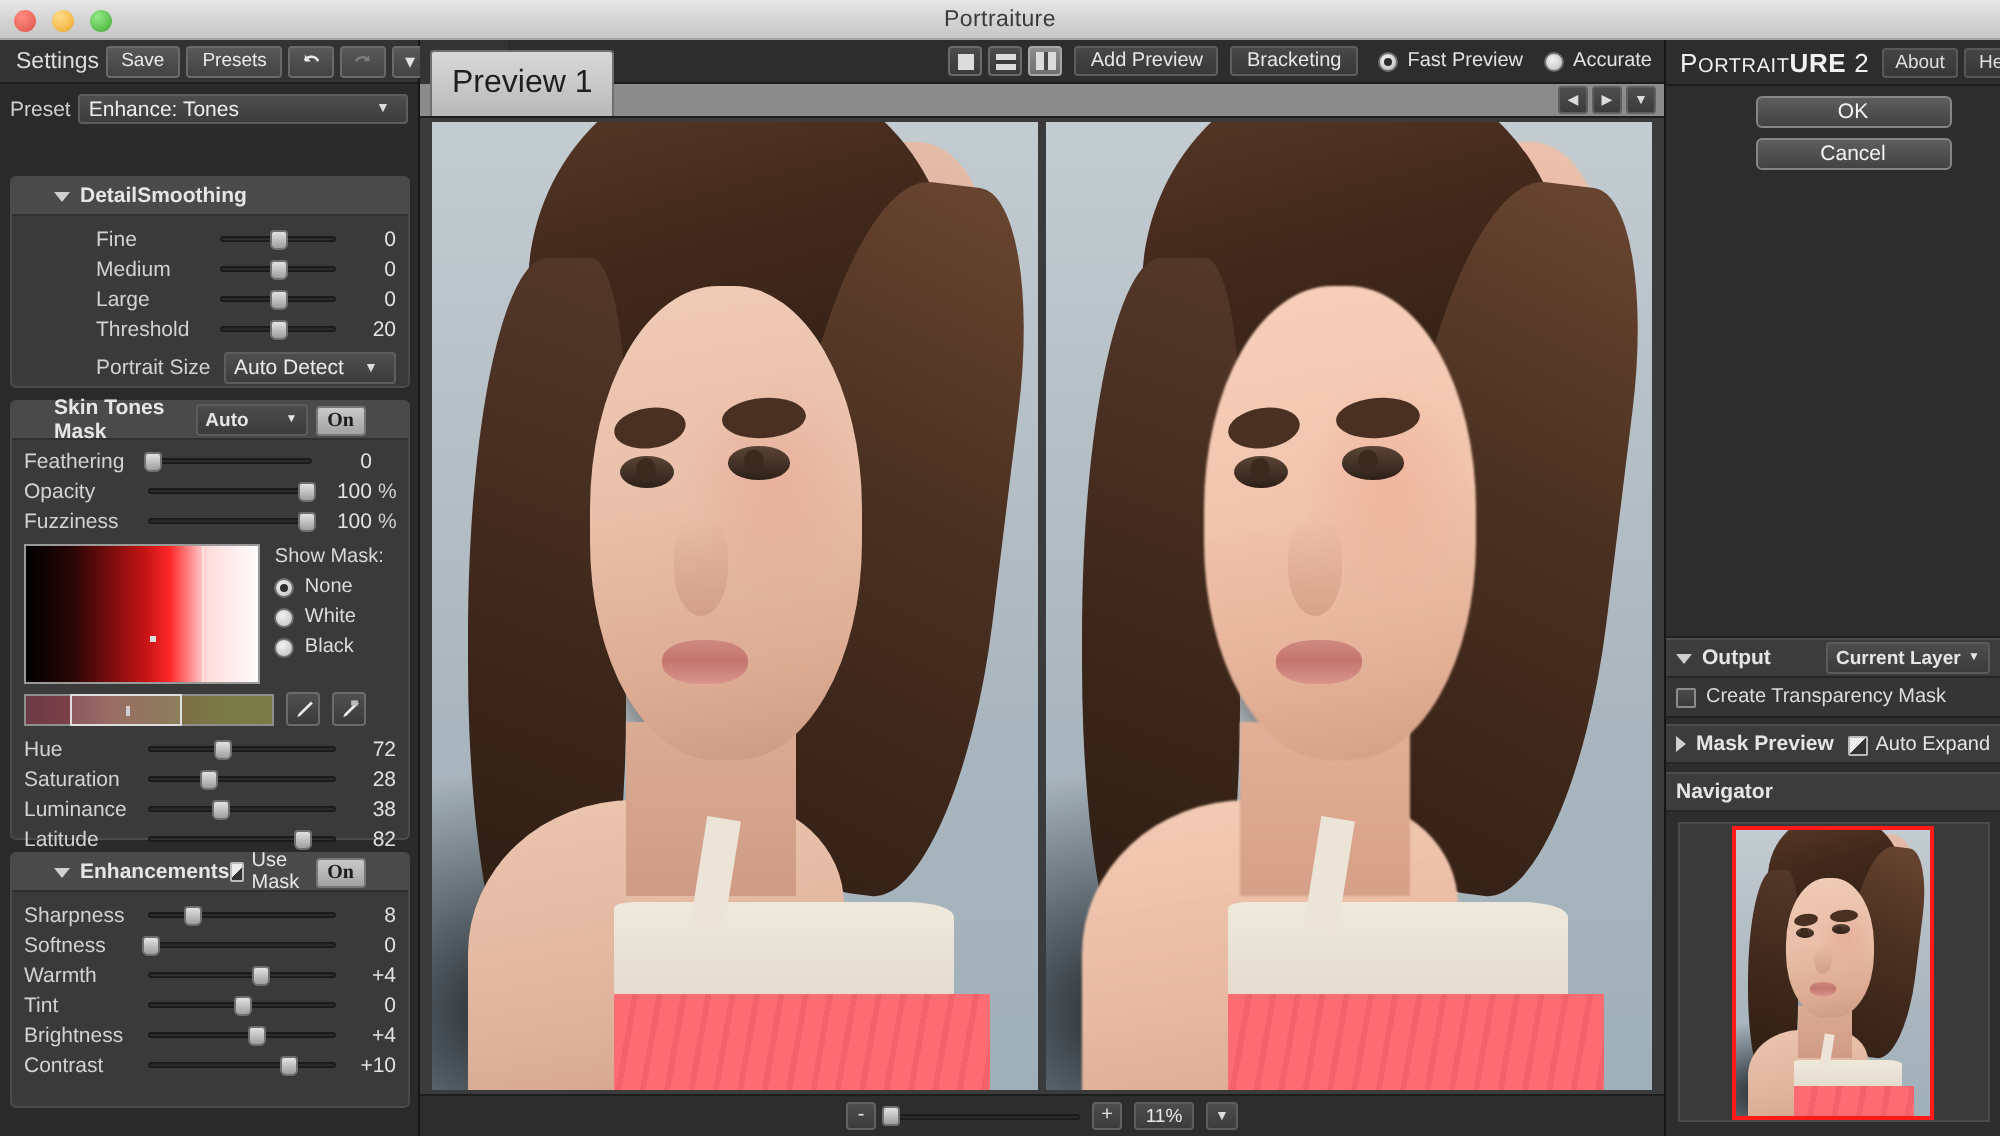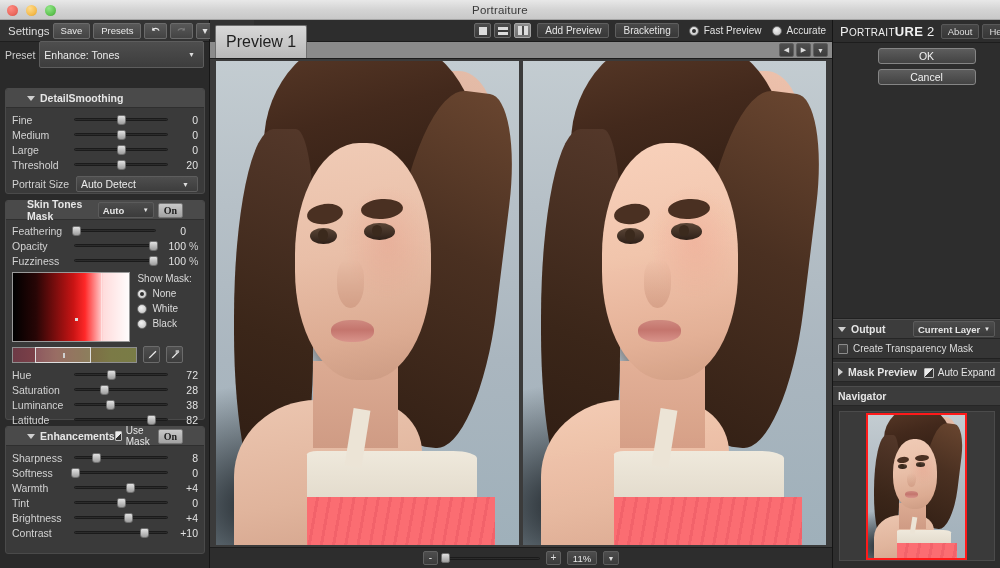--- a/index.html
+++ b/index.html
@@ -71,21 +71,21 @@
   }
   .sbtn.icon{ padding:0 5px; }
   .arrowbtn{ font-size:10px; color:#e3e3e3; }
 
   .preset-row{
     height:19px; display:flex; align-items:center; gap:4px;
     padding:0 5px; margin-top:3px;
   }
   .preset-row .cap{ font-size:10.5px; color:#cfcfcf; }
   .combo{
-    flex:1; height:27px; display:flex; align-items:center;
+    flex:1; height:15px; display:flex; align-items:center;
     background:linear-gradient(180deg,#4e4e4e,#3d3d3d);
     border:1px solid #5d5d5d; border-radius:2px;
     font-size:10.5px; color:#ececec; padding:0 4px; position:relative;
   }
   .combo .cb-arrow{
     position:absolute; right:-17px; top:0; width:15px; height:17px;
     background:linear-gradient(180deg,#4e4e4e,#3d3d3d);
     border:1px solid #5d5d5d; border-radius:2px;
     display:flex; align-items:center; justify-content:center;
     font-size:7px; color:#ddd;
@@ -410,21 +410,21 @@
         <span>Enhance: Tones</span>
         <span class="cb-arrow">▼</span>
       </div>
     </div>
 
     <div class="group" style="position:absolute;left:5px;top:68px;width:200px;height:106px;">
       <div class="group-hdr">
         <span class="tri"></span>
         <span>DetailSmoothing</span>
       </div>
-      <div style="padding-top:4px;">
+      <div style="padding-top:4px;margin-left:36px;">
         <div class="srow">
           <span class="name">Fine</span>
           <span class="track">
             <span class="groove"></span>
             <span class="knob" style="left:50%"></span>
           </span>
           <span class="val">0</span>
         </div>
         <div class="srow">
           <span class="name">Medium</span>

